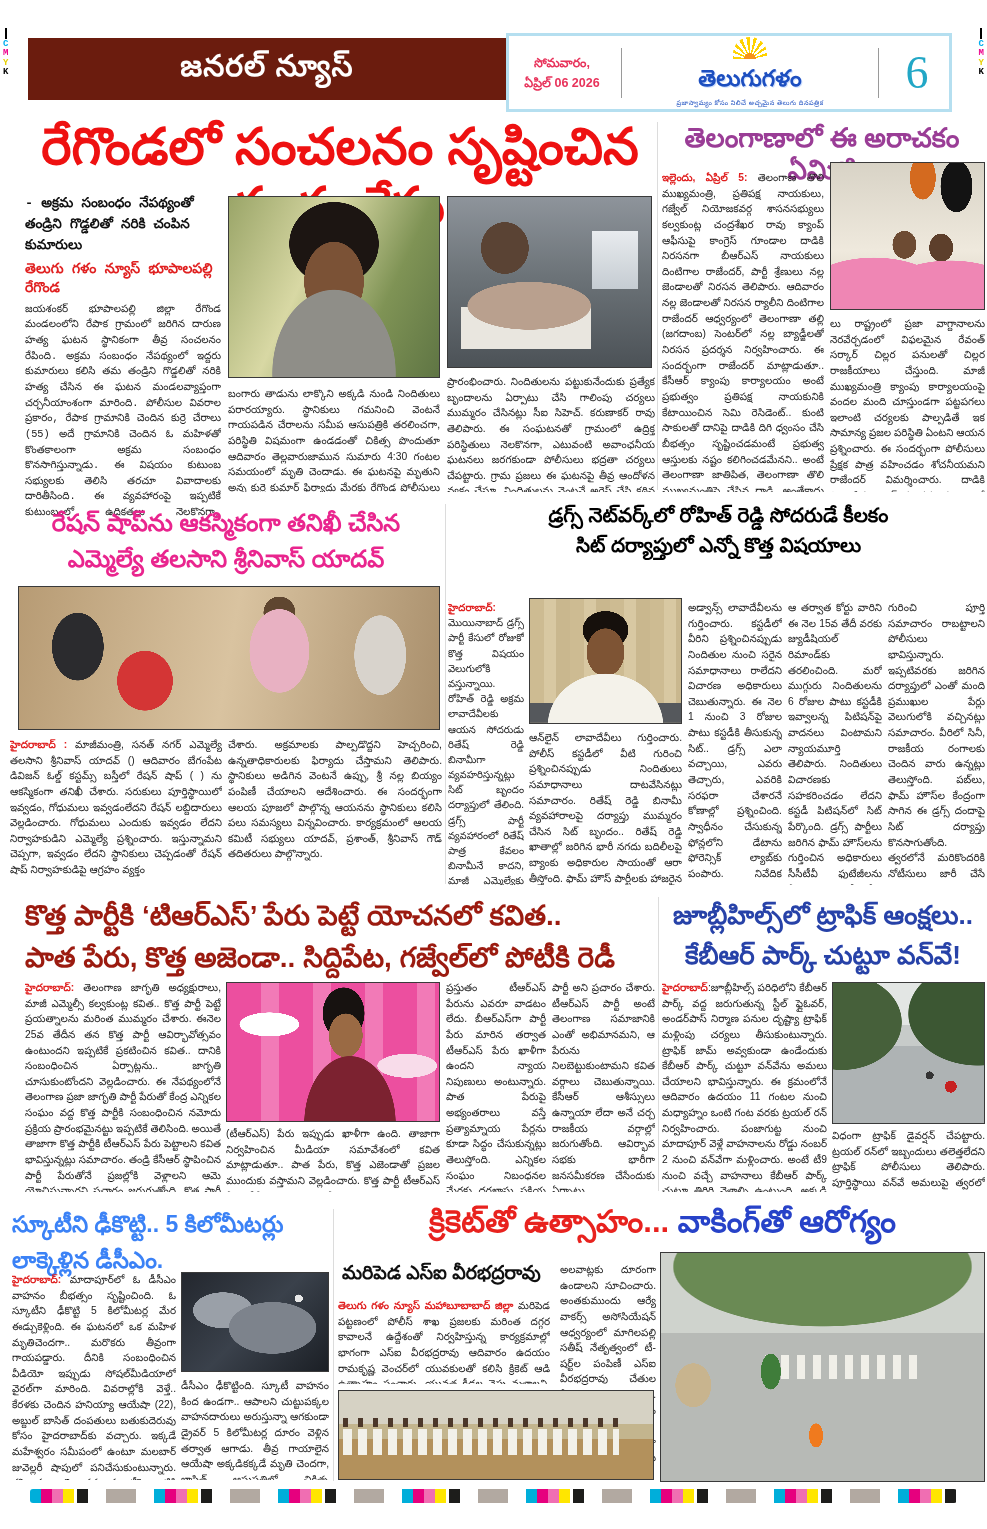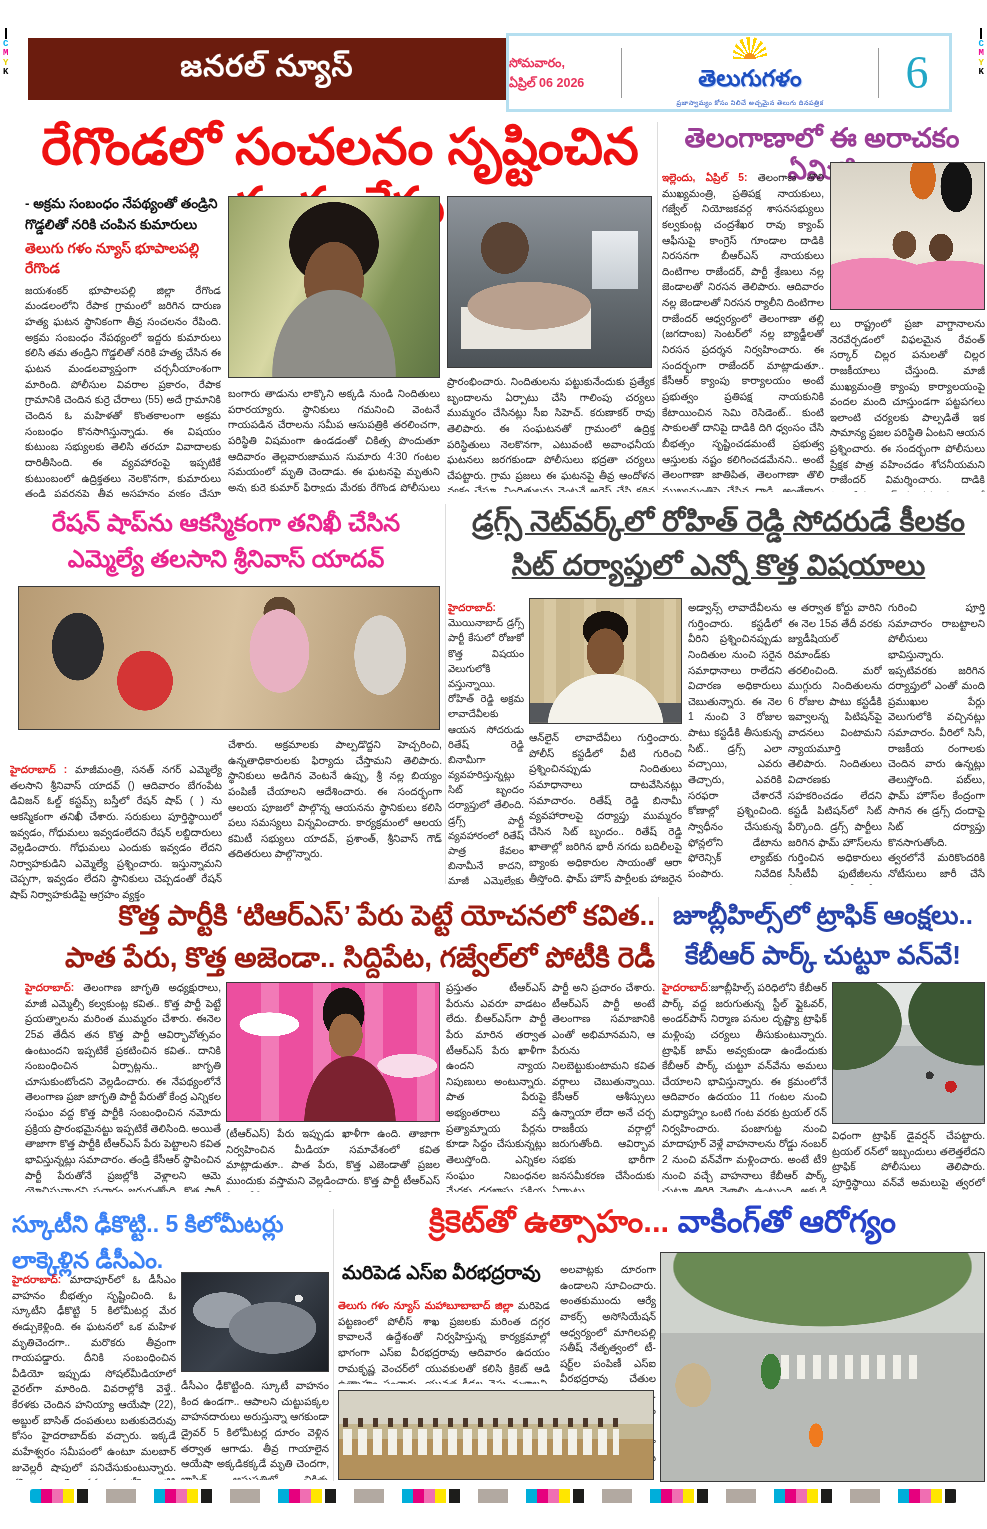--- a/index.html
+++ b/index.html
@@ -6,21 +6,21 @@
   .page{position:relative;width:987px;height:1529px;background:#fff;overflow:hidden;
         font-family:"Liberation Sans","DejaVu Sans",sans-serif;}
   .abs{position:absolute;}
 
   
   .banner{left:28px;top:38px;width:478px;height:62px;background:#6b1c0e;
           display:flex;align-items:center;justify-content:center;
           color:#fff;font-size:30px;font-weight:bold;letter-spacing:1px;}
   .infobox{left:506px;top:33px;width:440px;height:73px;border:3px solid #b5dff0;
            display:flex;align-items:center;background:#fff;}
-  .datebox{width:106px;text-align:left;color:#e8335b;font-weight:bold;
+  .datebox{width:106px;text-align:center;color:#e8335b;font-weight:bold;
            font-size:12.5px;line-height:1.6;}
   .vdiv{width:1px;height:50px;background:#9a9a9a;margin:0 6px;}
   .logo{flex:1;position:relative;text-align:center;padding-top:12px;}
   .sun{position:absolute;left:50%;top:0;margin-left:-17px;width:34px;height:22px;
        background:
         radial-gradient(circle 6px at 50% 100%,#f7941d 0 99%,transparent 100%),
         repeating-conic-gradient(from -90deg at 50% 100%, #ffd200 0 9deg, transparent 9deg 20deg);
        border-radius:34px 34px 0 0;}
   .brand{position:relative;z-index:1;font-size:23px;font-weight:bold;color:#1d4fc0;
          text-shadow:1px 1px 0 #cfe0ff;margin-top:16px;}
@@ -39,21 +39,21 @@
   .body{font-size:10.3px;line-height:1.52;color:#1b1b1b;text-align:justify;overflow:hidden;}
   .dl{color:#e02020;font-weight:bold;}
   .byline{color:#e02020;font-weight:bold;font-size:14px;margin:4px 0 3px 0;}
   .subhead{font-size:13.5px;font-weight:bold;color:#101010;line-height:1.55;}
   .photo{border:1px solid #3a3a3a;box-sizing:border-box;}
   .vr{width:1px;background:#dcdcdc;}
 
   
   .a1-head{left:25px;top:118px;width:630px;font-size:51px;font-weight:bold;color:#ee1111;
            text-align:center;line-height:1.15;}
-  .a1-col1{left:25px;top:194px;width:196px;height:298px;}
+  .a1-col1{left:25px;top:194px;width:196px;height:298px;font-family:Liberation Mono, monospace;}
   .a1-photo1{left:228px;top:196px;width:212px;height:182px;background:
       radial-gradient(ellipse 62px 84px at 50% 98%,#8f8e88 0 99%,transparent 100%),
       radial-gradient(ellipse 30px 40px at 50% 47%,#7b5236 0 99%,transparent 100%),
       radial-gradient(ellipse 45px 42px at 50% 26%,#1c1512 0 99%,transparent 100%),
       linear-gradient(115deg,#9aa568,#d8d8a4 38%,#7f9355 70%,#5f7544);}
   .a1-photo2{left:447px;top:196px;width:205px;height:172px;background:
       linear-gradient(#e8ebee,#c5ccd2) 92% 30%/46px 58px no-repeat,
       radial-gradient(ellipse 62px 24px at 40% 64%,#b9a08e 0 99%,transparent 100%),
       linear-gradient(#e9e6df,#e9e6df) 18% 86%/130px 42px no-repeat,
       radial-gradient(ellipse 24px 26px at 28% 30%,#5a4334 0 99%,transparent 100%),
@@ -78,41 +78,41 @@
   
   .a3-head{left:10px;top:505px;width:432px;font-size:24px;font-weight:bold;color:#e9258e;
            text-align:center;line-height:1.5;}
   .a3-photo{left:18px;top:586px;width:422px;height:144px;background:
       radial-gradient(ellipse 26px 34px at 14% 42%,#2b2b2e 0 99%,transparent 100%),
       radial-gradient(ellipse 28px 30px at 30% 66%,#d43535 0 99%,transparent 100%),
       radial-gradient(ellipse 30px 42px at 62% 45%,#e8b1c2 0 99%,transparent 100%),
       radial-gradient(ellipse 26px 40px at 86% 48%,#d8d3cc 0 99%,transparent 100%),
       radial-gradient(ellipse 16px 16px at 62% 18%,#5f4630 0 99%,transparent 100%),
       linear-gradient(100deg,#b79b74,#d9c3a0 50%,#a98f6c);}
-  .a3-col1{left:10px;top:762px;width:212px;height:148px;}
+  .a3-col1{left:10px;top:737px;width:212px;height:148px;}
   .a3-col2{left:228px;top:737px;width:214px;height:148px;}
 
   
-  .a4-head{left:450px;top:500px;width:537px;font-size:29px;font-weight:bold;color:#404040;
-           text-align:center;line-height:1.5;text-decoration:underline;}
+  .a4-head{left:450px;top:500px;width:537px;font-size:20px;font-weight:bold;color:#000000;
+           text-align:center;line-height:1.5;}
   .a4-colA{left:448px;top:600px;width:76px;height:285px;font-size:10px;}
   .a4-photo{left:529px;top:598px;width:153px;height:126px;background:
       radial-gradient(ellipse 58px 52px at 50% 102%,#f4f2ea 0 99%,transparent 100%),
       radial-gradient(ellipse 19px 24px at 50% 43%,#7e5434 0 99%,transparent 100%),
       radial-gradient(ellipse 23px 19px at 50% 25%,#16100c 0 99%,transparent 100%),
       linear-gradient(#55585c,#55585c) 0 100%/100% 16% no-repeat,
       repeating-linear-gradient(90deg,#cdbb92 0 14px,#d8c8a2 14px 26px,#c9b78e 26px 40px);}
   .a4-colB{left:529px;top:730px;width:153px;height:155px;}
   .a4-colC{left:688px;top:600px;width:94px;height:285px;}
   .a4-colD{left:788px;top:600px;width:94px;height:285px;}
   .a4-colE{left:888px;top:600px;width:97px;height:285px;}
 
   
   .a5-head{left:25px;top:895px;width:630px;font-size:28px;font-weight:bold;color:#9b1b10;
-           text-align:right;line-height:1.5;}
+           text-align:left;line-height:1.5;}
   .a5-colA{left:25px;top:980px;width:196px;height:212px;}
   .a5-photo{left:226px;top:982px;width:214px;height:140px;background:
       radial-gradient(ellipse 46px 68px at 58% 102%,#7c2230 0 99%,transparent 100%),
       radial-gradient(ellipse 17px 22px at 56% 38%,#9a6a44 0 99%,transparent 100%),
       radial-gradient(ellipse 21px 26px at 55% 22%,#171210 0 99%,transparent 100%),
       radial-gradient(ellipse 30px 12px at 20% 30%,#ffffff 0 99%,transparent 100%),
       radial-gradient(ellipse 30px 12px at 85% 60%,#f8dcea 0 99%,transparent 100%),
       repeating-linear-gradient(90deg,#ec4f9f 0 34px,#f27ab7 34px 52px);}
   .a5-colB{left:226px;top:1126px;width:214px;height:66px;}
   .a5-colC{left:446px;top:980px;width:100px;height:212px;}

